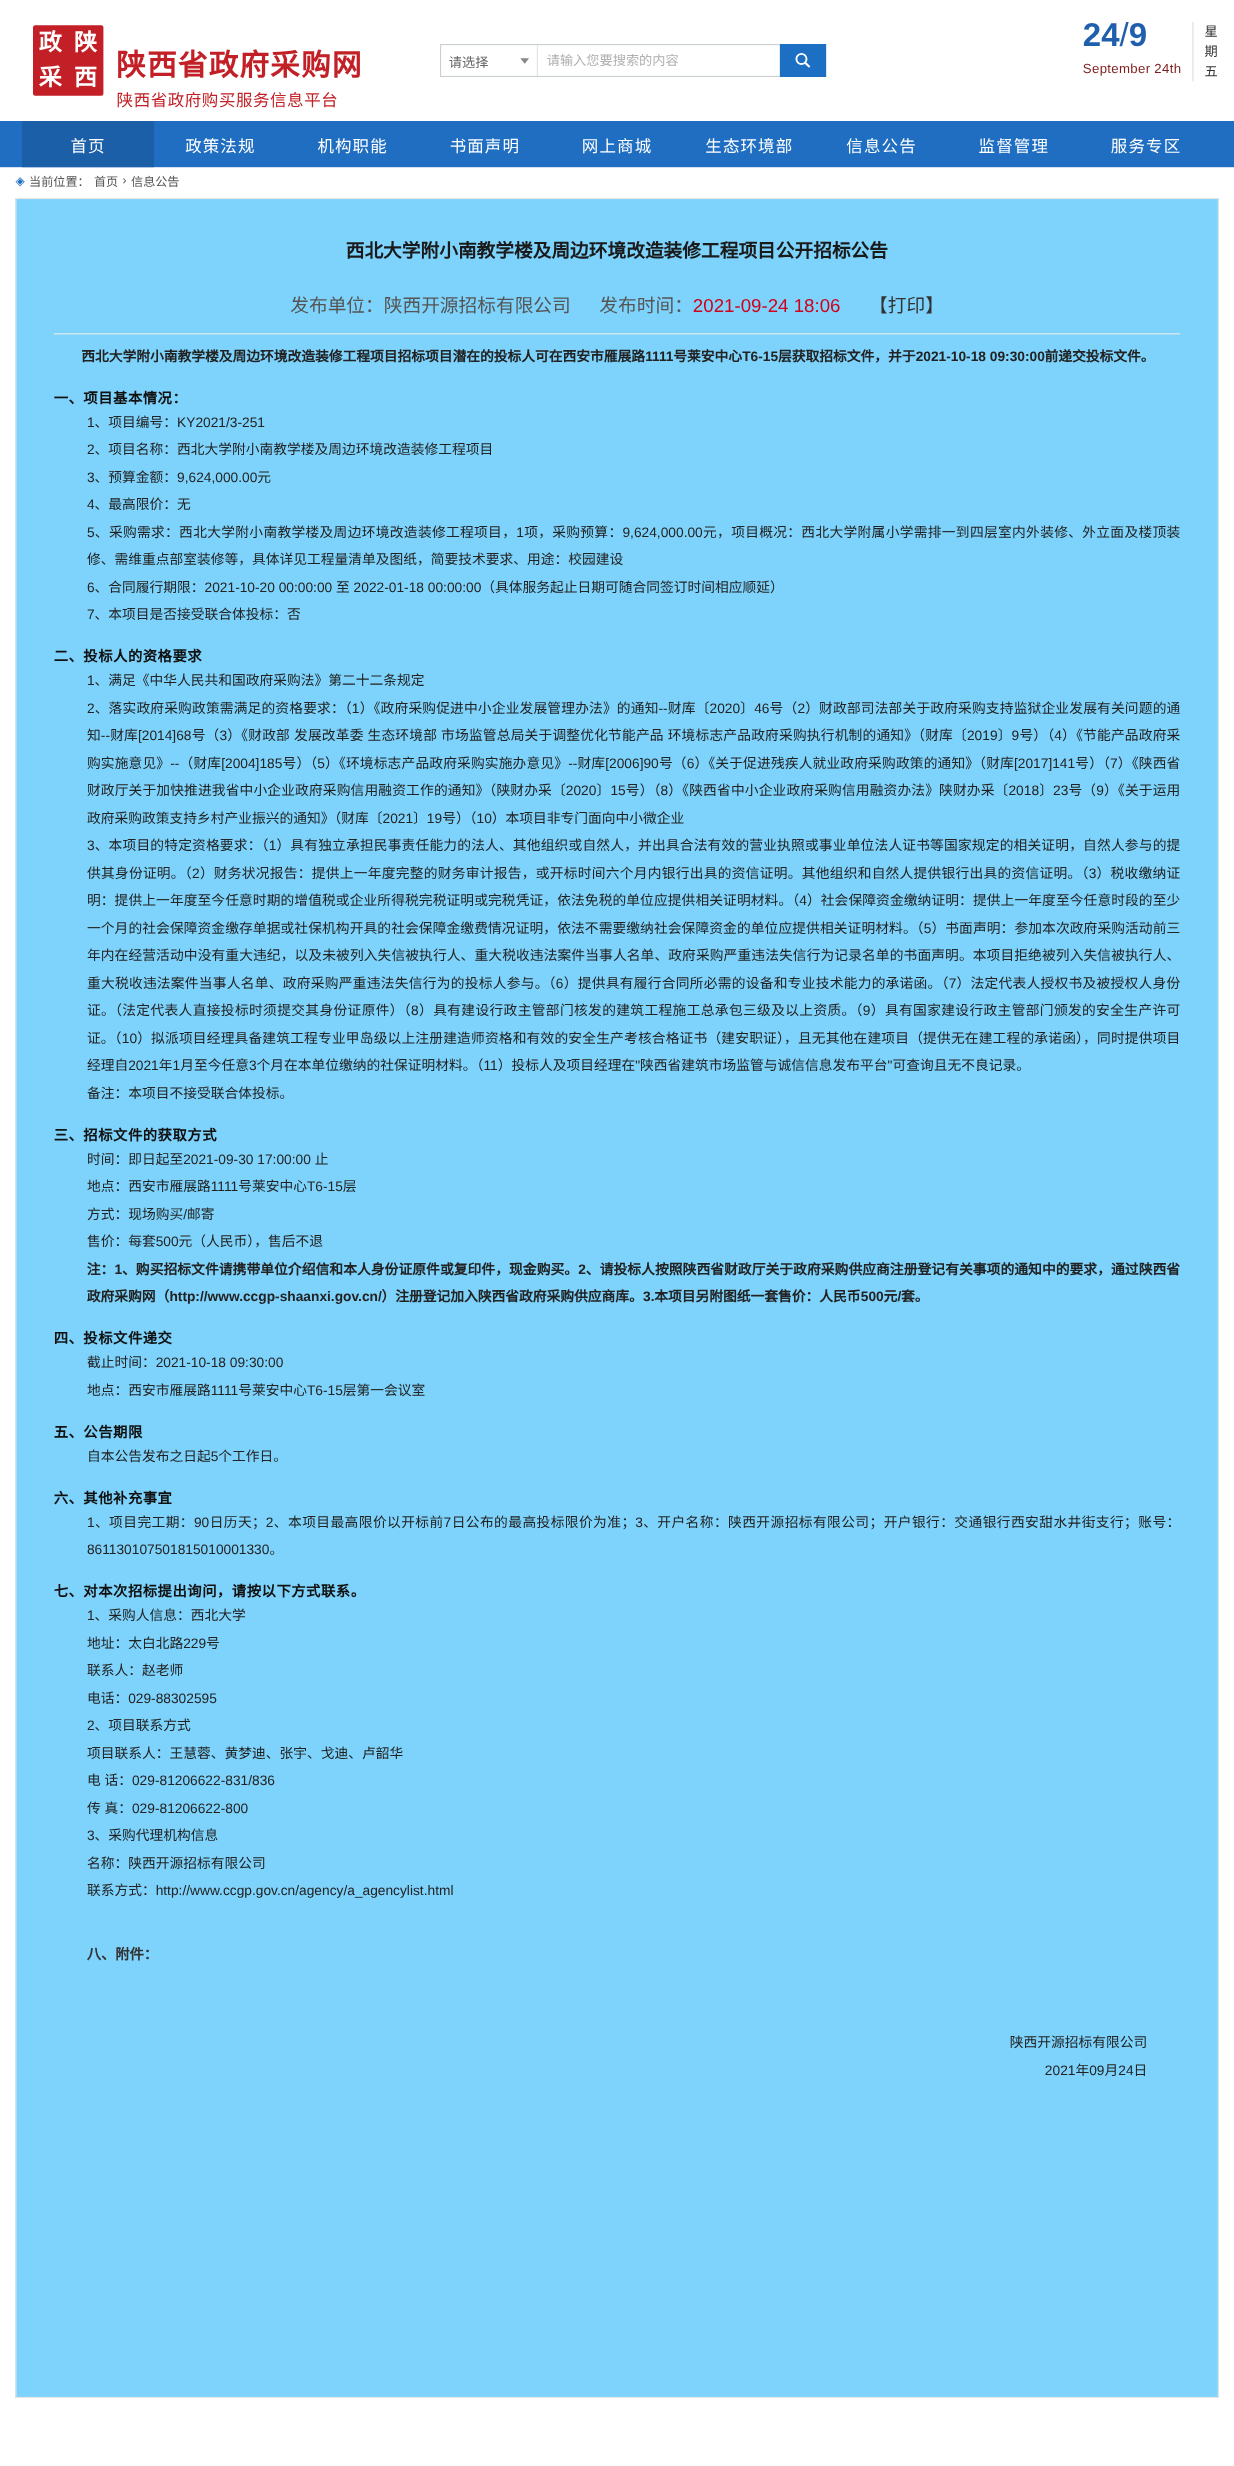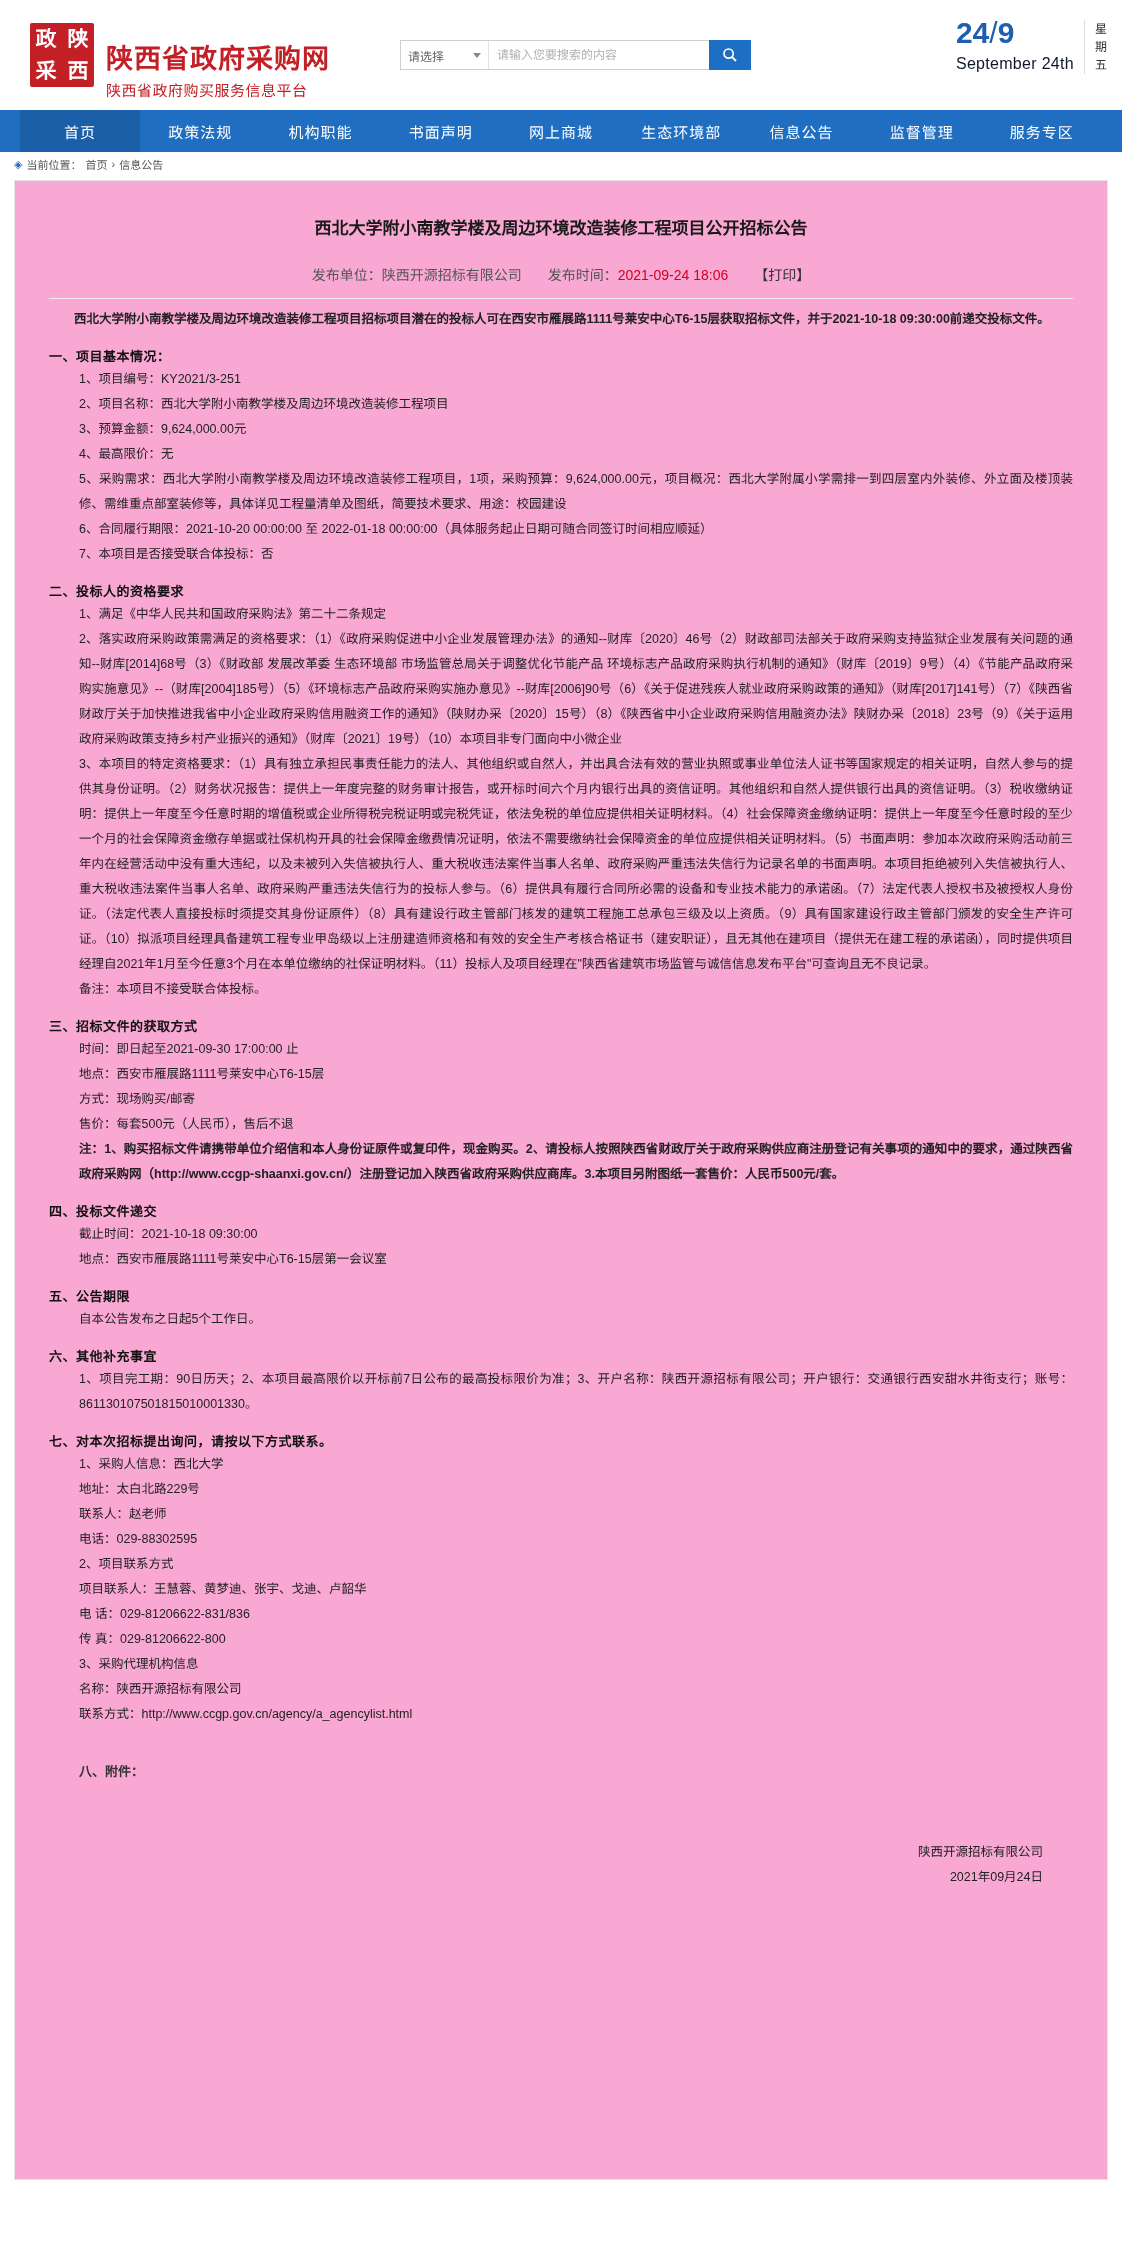--- a/index.html
+++ b/index.html
@@ -114,22 +114,22 @@
   }
   .date-nums {
     color:#1f5fae;
     font-weight:bold;
     font-size:30px;
     line-height:1;
     letter-spacing:0;
   }
   .date-nums .slash { color:#1f5fae; font-weight:normal; }
   .date-month {
-    color:#0f172a;
-    font-size:16px;
+    color:#7f1d1d;
+    font-size:12px;
     margin-top:7px;
     letter-spacing:0.3px;
   }
   .weekday {
     font-size:12px;
     color:#333;
     line-height:1.5;
     border-left:1px solid #ddd;
     padding-left:10px;
     text-align:center;
@@ -165,35 +165,35 @@
     color:#555;
     padding:0 14px;
     gap:4px;
   }
   .pin-icon { color:#1f6ec1; font-size:11px; }
 
   
   .card {
     margin:4px 14px 16px 14px;
     border:1px solid #e4e4e4;
-    background:#f9a8d4;
+    background:#7dd3fc;
     padding:26px 34px 35px 34px;
     min-height:2000px;
   }
   .doc-title {
     text-align:center;
     font-size:17px;
     font-weight:bold;
     color:#1a1a1a;
     line-height:1.6;
     margin:8px 0 22px 0;
   }
   .meta-row {
     text-align:center;
-    font-size:14px;
+    font-size:17px;
     color:#555;
     display:flex;
     justify-content:center;
     gap:26px;
     align-items:center;
     margin-bottom:6px;
   }
   .meta-red { color:#d0021b; }
   .print-link { color:#333; }
   .divider-thin { height:1px; background:#ebebeb; margin:14px 0 8px; }

